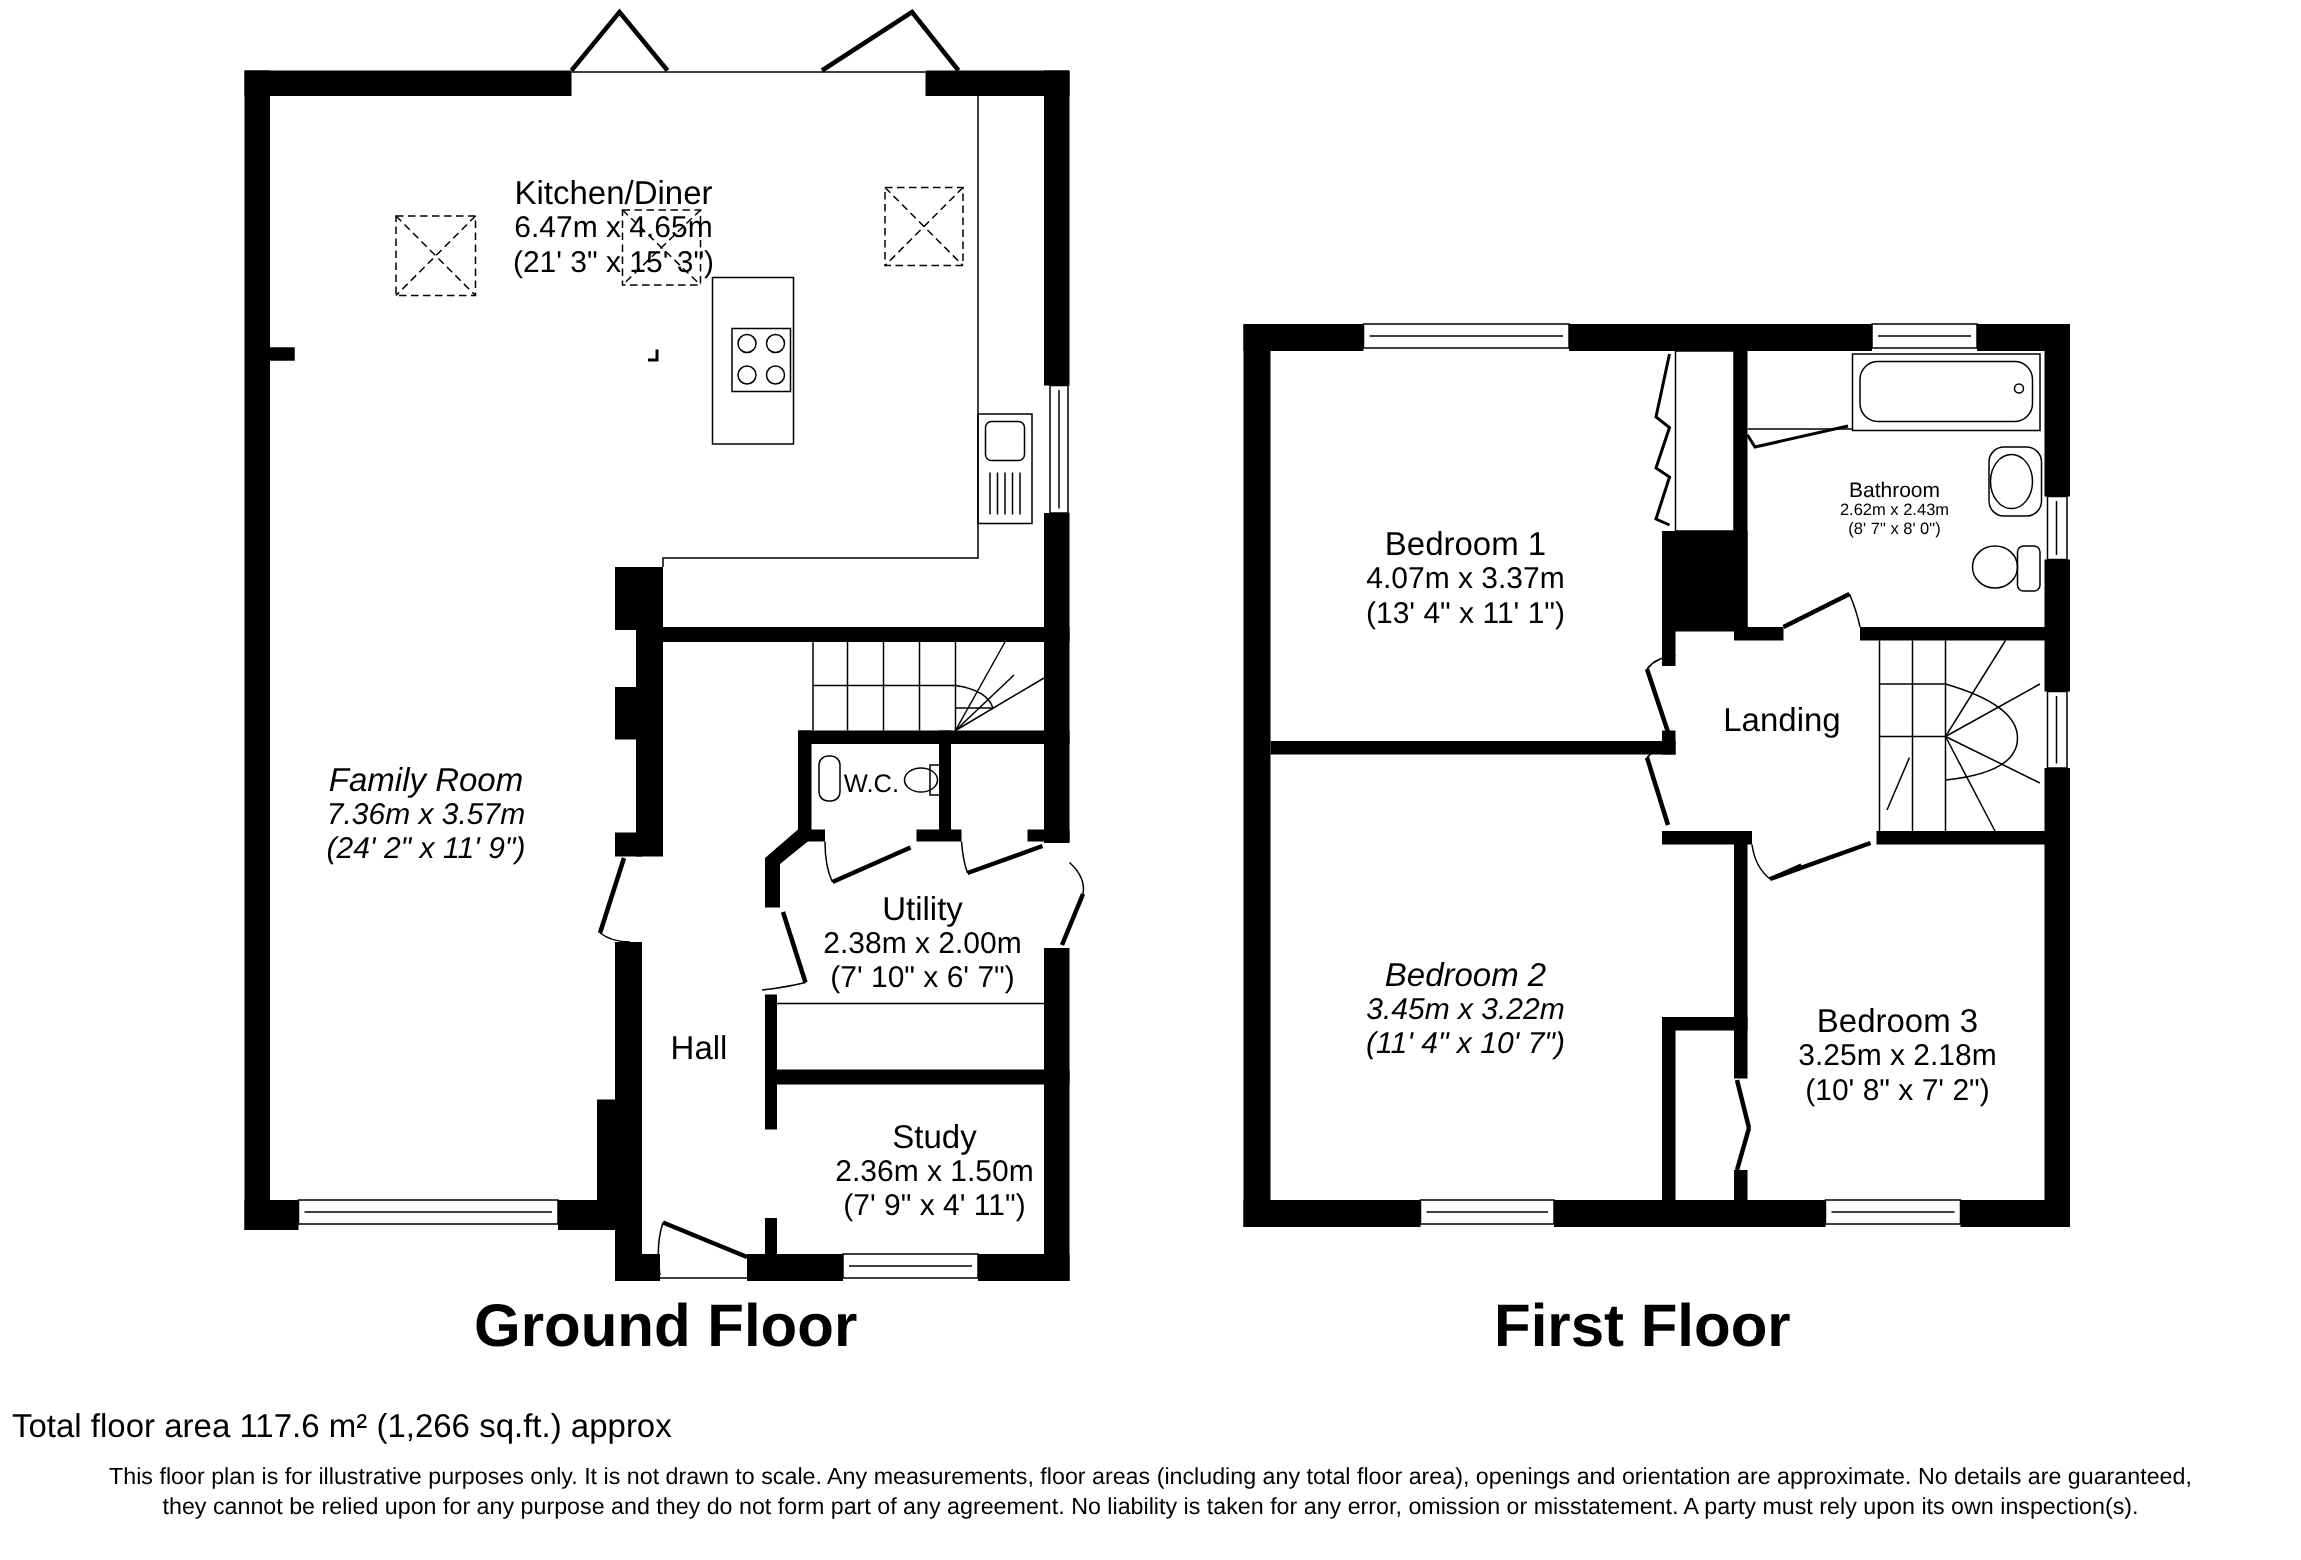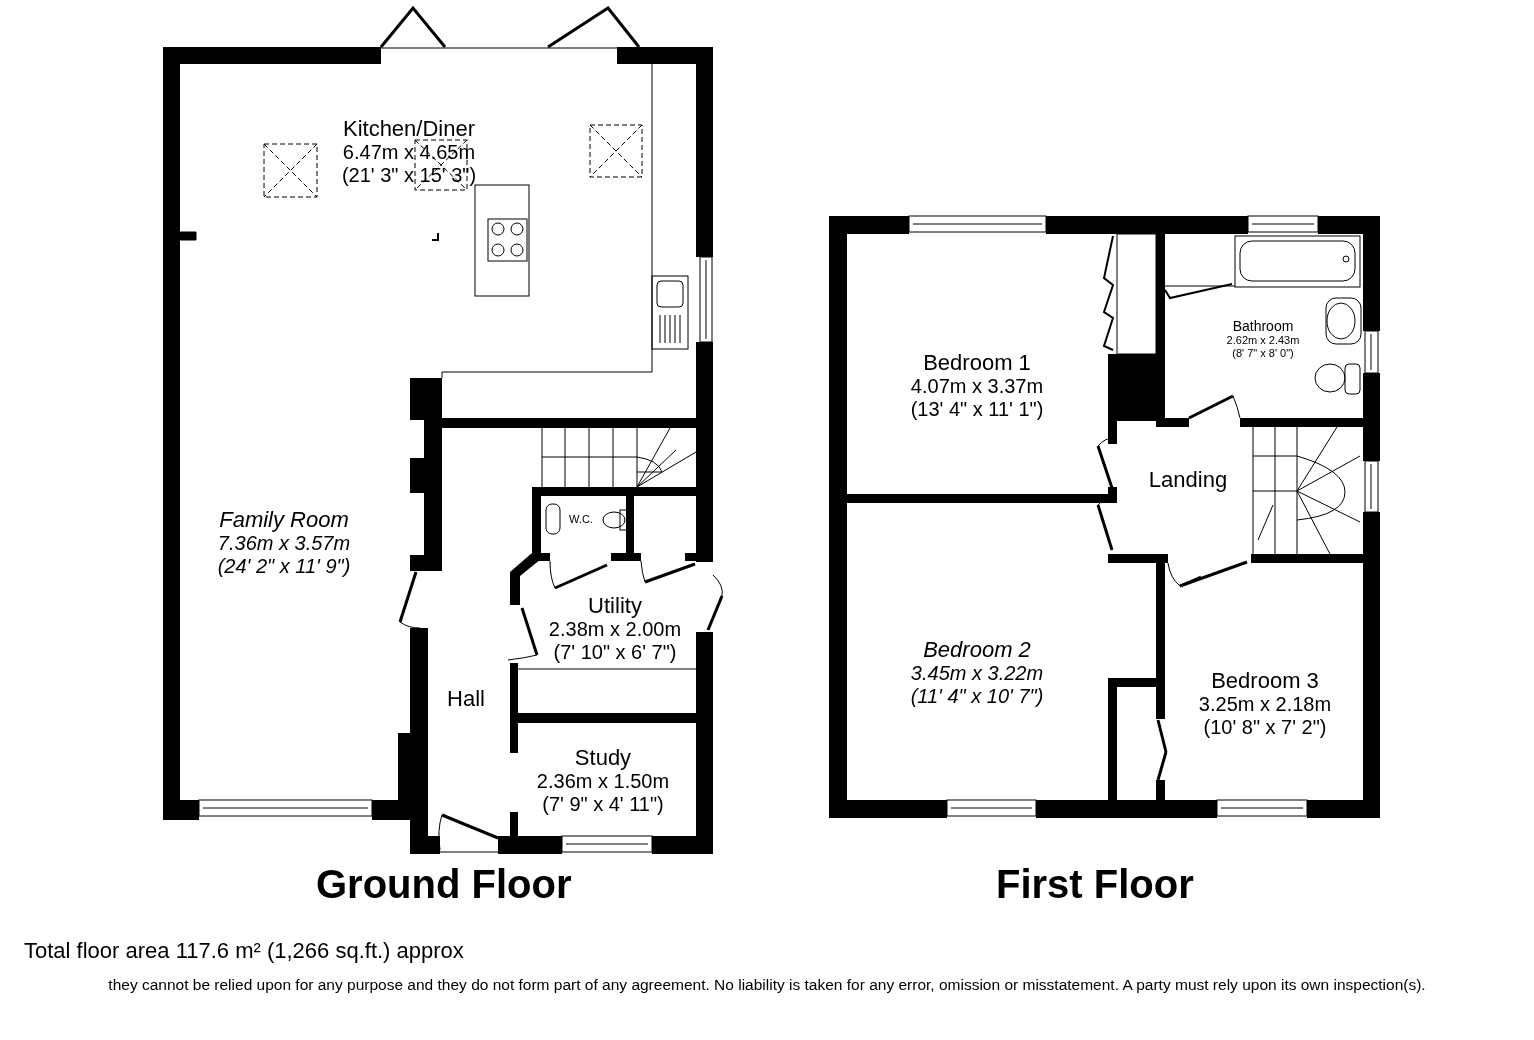--- a/index.html
+++ b/index.html
@@ -5,21 +5,21 @@
   html, body { margin:0; padding:0; background:#ffffff; }
   body { width:1534px; height:1040px; position:relative; overflow:hidden;
          font-family:"Liberation Sans", sans-serif; color:#000; }
   svg.plan { position:absolute; left:0; top:0; }
   .lbl { position:absolute; text-align:center; white-space:nowrap; line-height:1.15; }
   .lbl .name { display:block; font-size:22px; }
   .lbl .dim { display:block; font-size:20px; }
   .lbl.small .name { font-size:14px; }
   .lbl.small .dim { font-size:11px; }
   .floor-title { position:absolute; font-weight:bold; font-size:40px; white-space:nowrap; }
-  .total { position:absolute; left:8px; top:938px; font-size:22px; white-space:nowrap;margin-left:16px; }
+  .total { position:absolute; left:8px; top:938px; font-size:22px; white-space:nowrap; }
   .disclaimer { position:absolute; left:0; top:975px; width:1534px; text-align:center;
                 font-size:15.5px; line-height:20px; }
   .disclaimer div { white-space:nowrap; }
 </style>
 </head>
 <body>
 
 <svg class="plan" width="1534" height="1040" viewBox="0 0 1534 1040">
 
   <g fill="#000" stroke="none">
@@ -239,31 +239,31 @@
   <span class="name">Kitchen/Diner</span>
   <span class="dim">6.47m x 4.65m</span>
   <span class="dim">(21' 3" x 15' 3")</span>
 </div>
 <div class="lbl" style="left:184px;top:507px;width:200px;font-style:italic;">
   <span class="name">Family Room</span>
   <span class="dim">7.36m x 3.57m</span>
   <span class="dim">(24' 2" x 11' 9")</span>
 </div>
 <div class="lbl" style="left:556px;top:513px;width:50px;">
-  <span class="dim" style="font-size:11px;">W.C.</span>
+  <span class="dim" style="font-size:17px;">W.C.</span>
 </div>
 <div class="lbl" style="left:520px;top:593px;width:190px;">
   <span class="name">Utility</span>
   <span class="dim">2.38m x 2.00m</span>
   <span class="dim">(7' 10" x 6' 7")</span>
 </div>
 <div class="lbl" style="left:430px;top:686px;width:72px;">
   <span class="name">Hall</span>
 </div>
-<div class="lbl" style="left:518px;top:745px;width:170px;">
+<div class="lbl" style="left:538px;top:745px;width:170px;">
   <span class="name">Study</span>
   <span class="dim">2.36m x 1.50m</span>
   <span class="dim">(7' 9" x 4' 11")</span>
 </div>
 
 <div class="lbl" style="left:877px;top:350px;width:200px;">
   <span class="name">Bedroom 1</span>
   <span class="dim">4.07m x 3.37m</span>
   <span class="dim">(13' 4" x 11' 1")</span>
 </div>
@@ -284,14 +284,15 @@
   <span class="name">Bedroom 3</span>
   <span class="dim">3.25m x 2.18m</span>
   <span class="dim">(10' 8" x 7' 2")</span>
 </div>
 
 <div class="floor-title" style="left:316px;top:862px;">Ground Floor</div>
 <div class="floor-title" style="left:996px;top:862px;">First Floor</div>
 
 <div class="total">Total floor area 117.6 m² (1,266 sq.ft.) approx</div>
 <div class="disclaimer">
+  <div>This floor plan is for illustrative purposes only. It is not drawn to scale. Any measurements, floor areas (including any total floor area), openings and orientation are approximate. No details are guaranteed,</div>
   <div>they cannot be relied upon for any purpose and they do not form part of any agreement. No liability is taken for any error, omission or misstatement. A party must rely upon its own inspection(s).</div>
 </div>
 
 </body></html>

